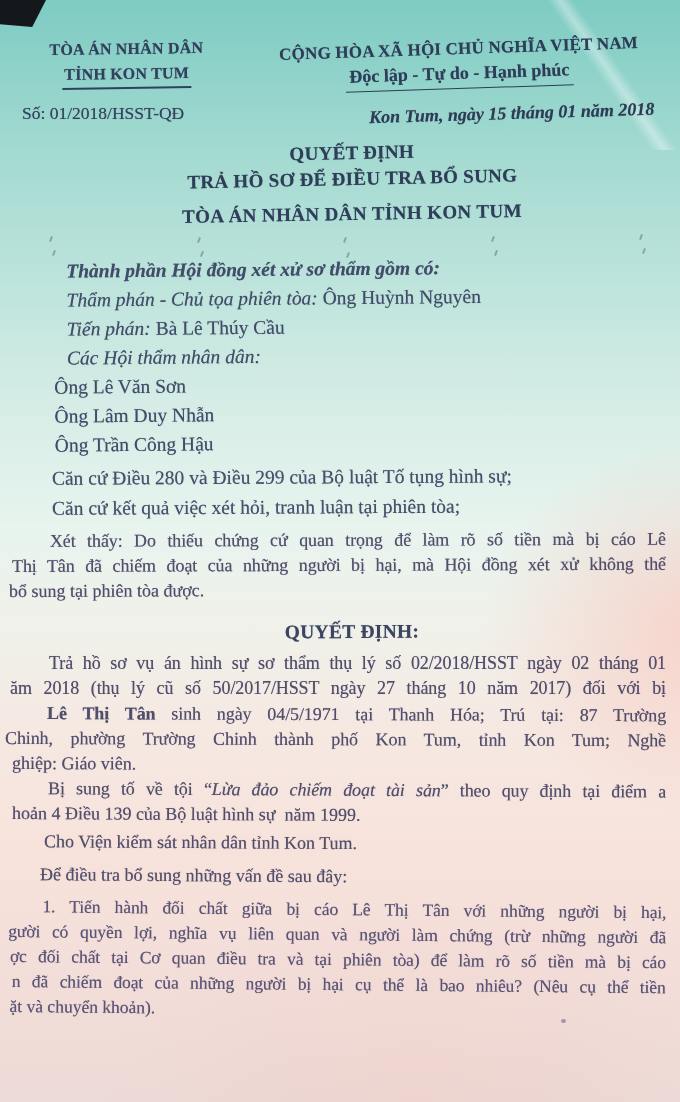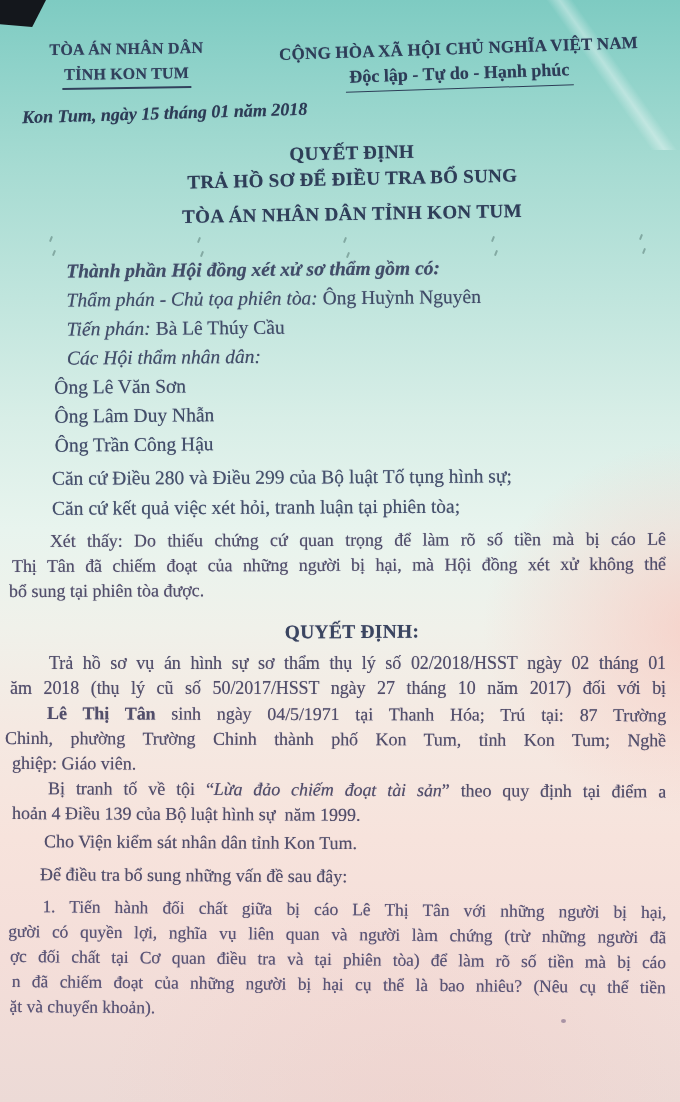--- a/index.html
+++ b/index.html
@@ -88,20 +88,21 @@
       <div>TÒA ÁN NHÂN DÂN</div>
       <div><span class="u2">TỈNH KON TUM</span></div>
     </div>
     <div class="h-right">
       <div class="l1">CỘNG HÒA XÃ HỘI CHỦ NGHĨA VIỆT NAM</div>
       <div class="l2"><span class="u1">Độc lập - Tự do - Hạnh phúc</span></div>
     </div>
   </div>
 
   <div class="num-row">
+    <div class="doc-number">Số: 01/2018/HSST-QĐ</div>
     <div class="doc-date">Kon Tum, ngày 15 tháng 01 năm 2018</div>
   </div>
 
   <div class="title-block">
     <div>QUYẾT ĐỊNH</div>
     <div>TRẢ HỒ SƠ ĐỂ ĐIỀU TRA BỔ SUNG</div>
   </div>
 
   <div class="issuer">TÒA ÁN NHÂN DÂN TỈNH KON TUM</div>
 
@@ -133,21 +134,21 @@
     <div class="ln just cut2">ăm 2018 (thụ lý cũ số 50/2017/HSST ngày 27 tháng 10 năm 2017) đối với bị</div>
   </div>
 
   <div class="para pB">
     <div class="ln just ind35"><span class="bold">Lê Thị Tân</span><span> sinh ngày 04/5/1971 tại Thanh Hóa; Trú tại: 87 Trường</span></div>
     <div class="ln just cut6">Chinh, phường Trường Chinh thành phố Kon Tum, tỉnh Kon Tum; Nghề</div>
     <div class="ln">ghiệp: Giáo viên.</div>
   </div>
 
   <div class="para pC">
-    <div class="ln just ind36"><span>Bị tranh tố về tội “</span><span class="ital">Lừa đảo chiếm đoạt tài sản</span><span>” theo quy định tại điểm a</span></div>
+    <div class="ln just ind36"><span>Bị sung tố về tội “</span><span class="ital">Lừa đảo chiếm đoạt tài sản</span><span>” theo quy định tại điểm a</span></div>
     <div class="ln">hoản 4 Điều 139 của Bộ luật hình sự&nbsp; năm 1999.</div>
   </div>
 
   <div class="para single-cho">
     <div class="ln ind32">Cho Viện kiểm sát nhân dân tỉnh Kon Tum.</div>
   </div>
 
   <div class="para single-de">
     <div class="ln ind28">Để điều tra bổ sung những vấn đề sau đây:</div>
   </div>

